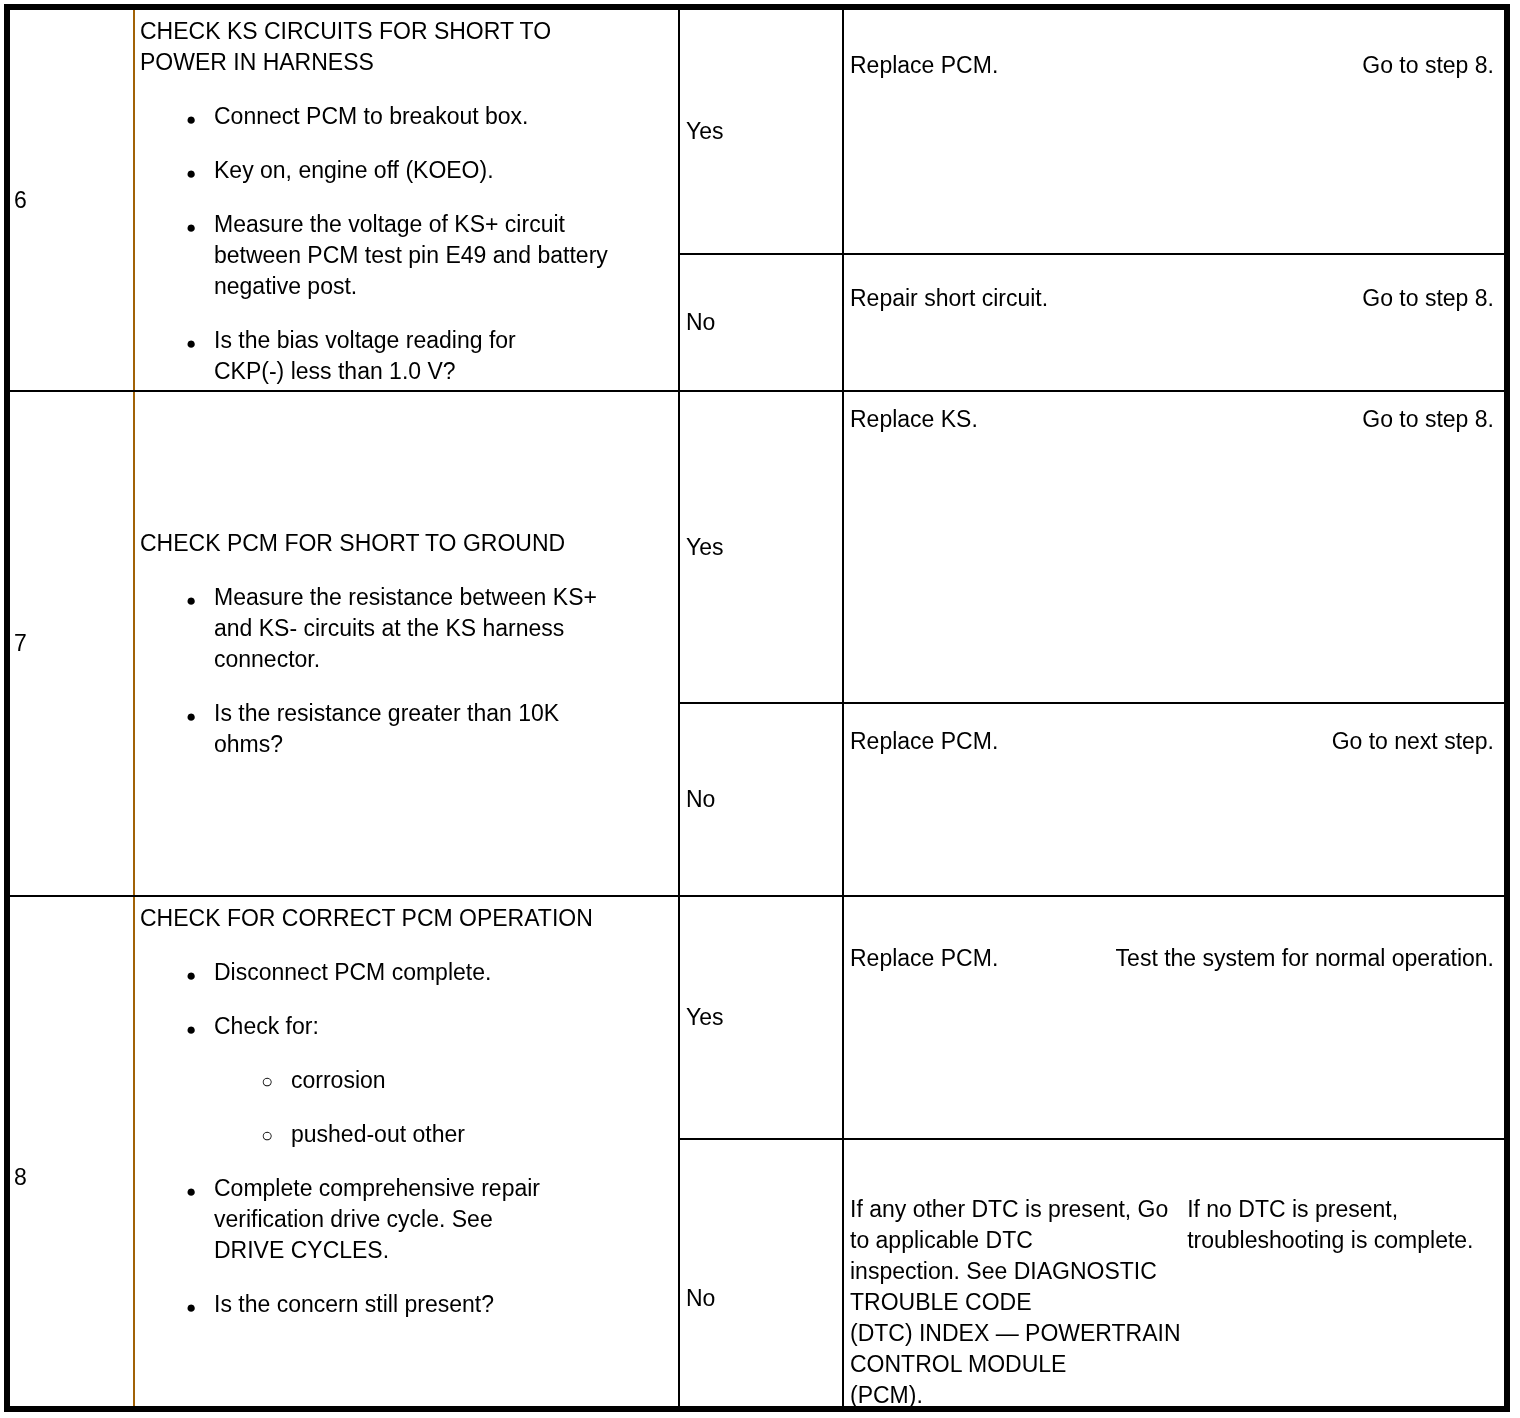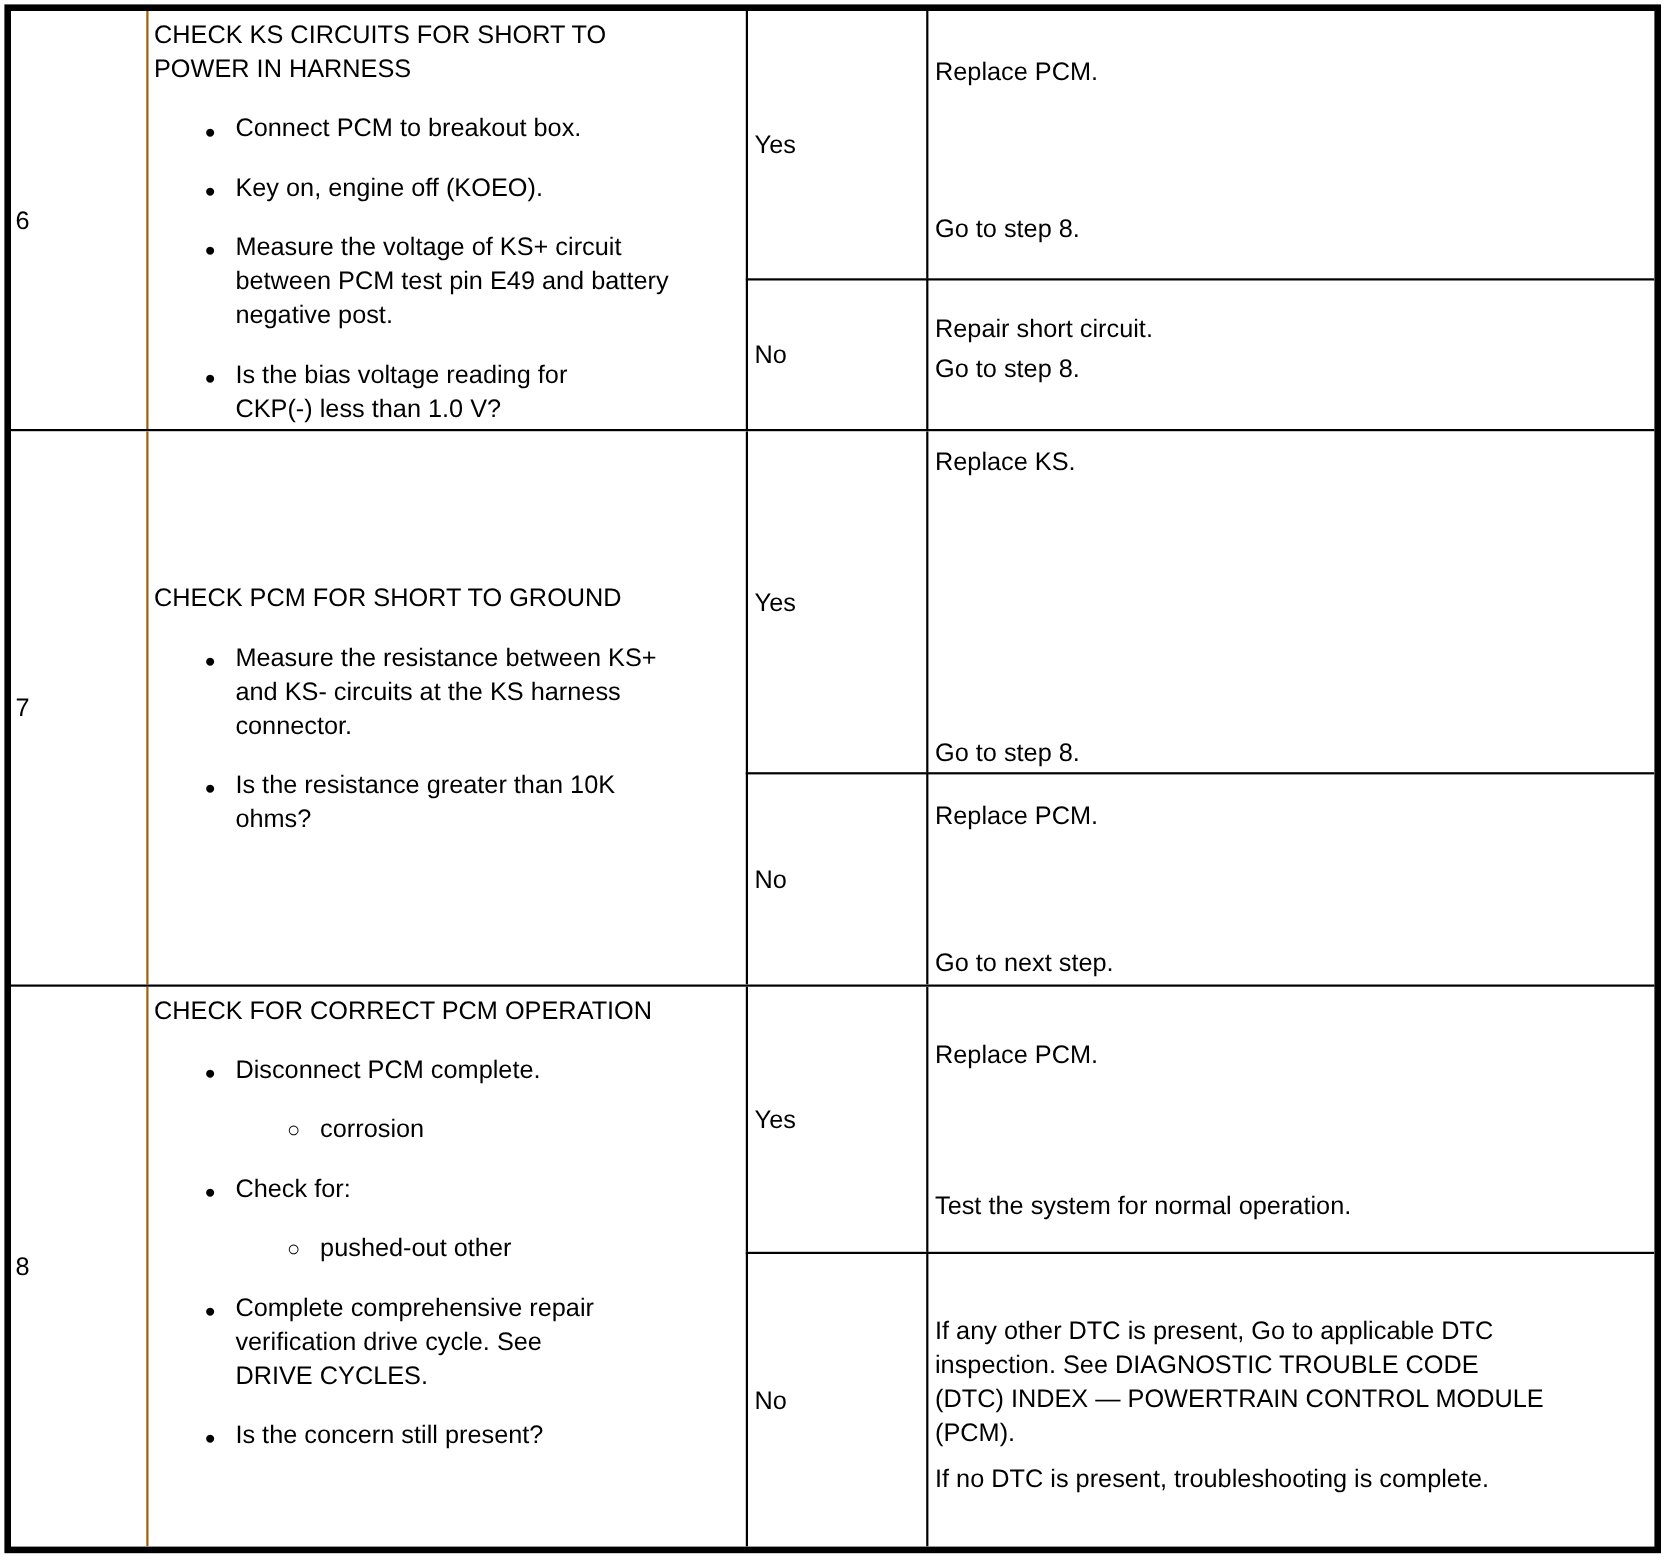--- a/index.html
+++ b/index.html
@@ -45,21 +45,21 @@
   .c-action.v-center { justify-content: center; }
   .c-yn {
     grid-column: 3;
     border-left: 2px solid #000;
     display: flex; align-items: center;
     padding-left: 6px;
   }
   .c-res {
     grid-column: 4;
     border-left: 2px solid #000;
-    display: flex; flex-direction: column;
+    display: flex; flex-direction: row;
     justify-content: space-between;
     padding-left: 6px; padding-right: 10px;
   }
   .sub-yes { grid-row: 1; }
   .sub-no  { grid-row: 2; border-top: 2px solid #000; }
 
   .txt {
     font-size: 23px;
     line-height: 31px;
     white-space: pre-line;
@@ -156,22 +156,22 @@
   </div>
 
   <div class="step-row row-8 bordered">
     <div class="c-step">
       <span class="step-num">8</span>
     </div>
     <div class="c-action">
       <p class="txt action-title">CHECK FOR CORRECT PCM OPERATION</p>
       <ul class="actions">
         <li class="item txt"><span class="marker"></span><span>Disconnect PCM complete.</span></li>
+        <li class="item txt"><span class="marker"></span><span>Check for:</span></li>
         <li class="item sub txt"><span class="marker"></span><span>corrosion</span></li>
-        <li class="item txt"><span class="marker"></span><span>Check for:</span></li>
         <li class="item sub txt"><span class="marker"></span><span>pushed-out other</span></li>
         <li class="item txt"><span class="marker"></span><span>Complete comprehensive repair
 verification drive cycle. See
 DRIVE CYCLES.</span></li>
         <li class="item txt bold"><span class="marker"></span><span>Is the concern still present?</span></li>
       </ul>
     </div>
     <div class="c-yn sub-yes">
       <span class="txt">Yes</span>
     </div>

